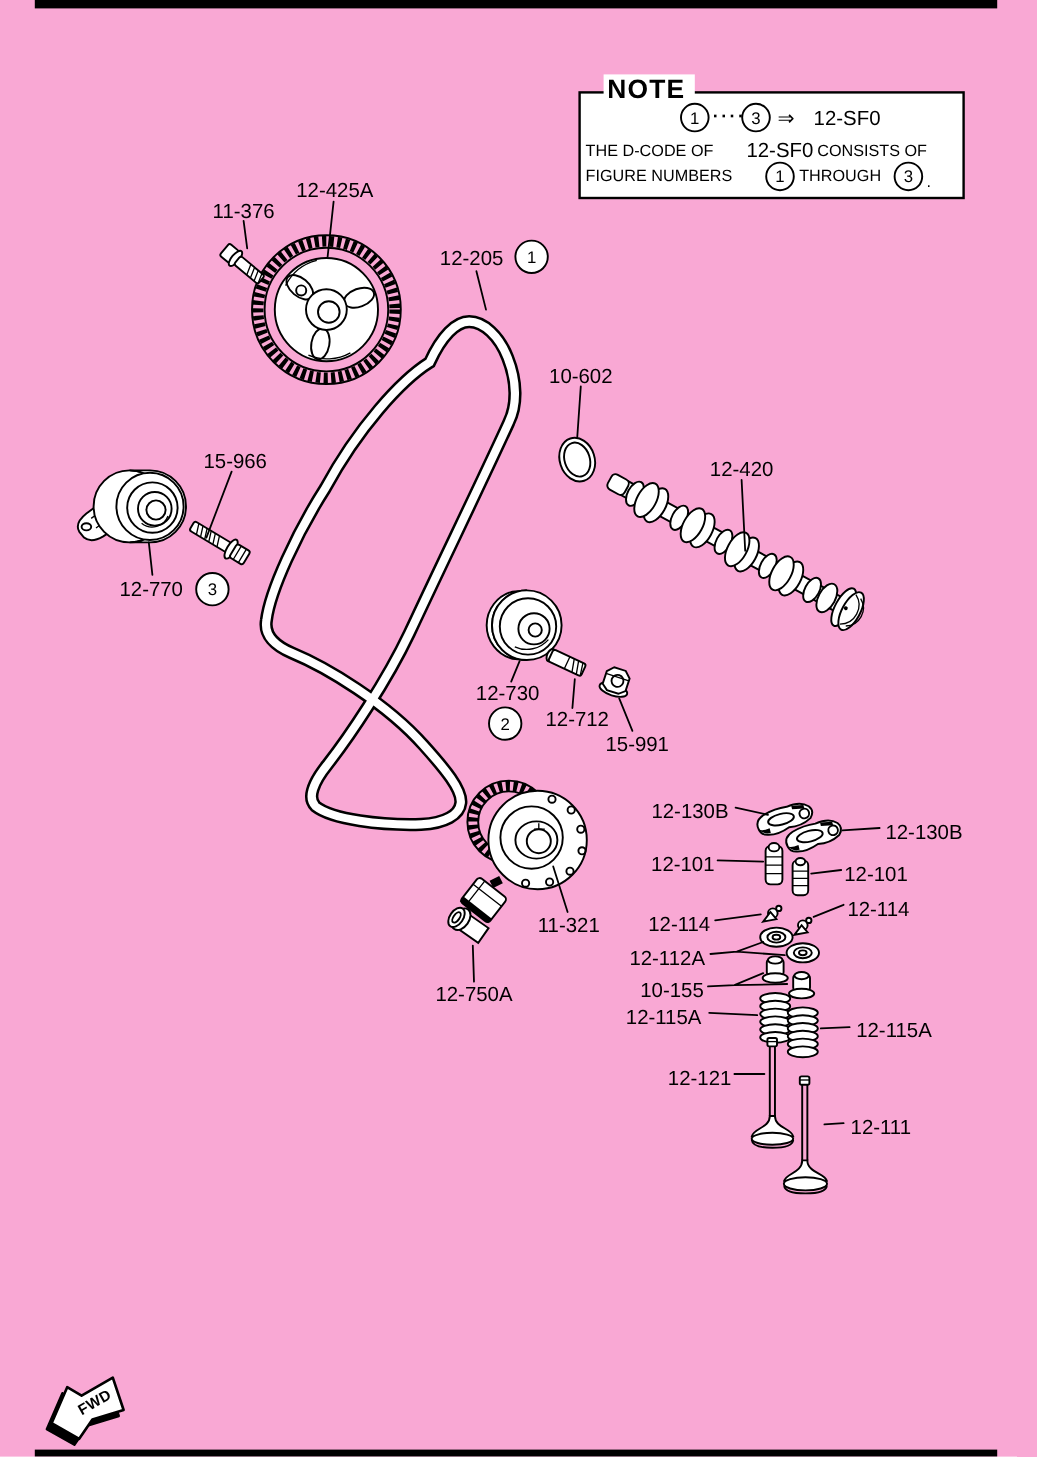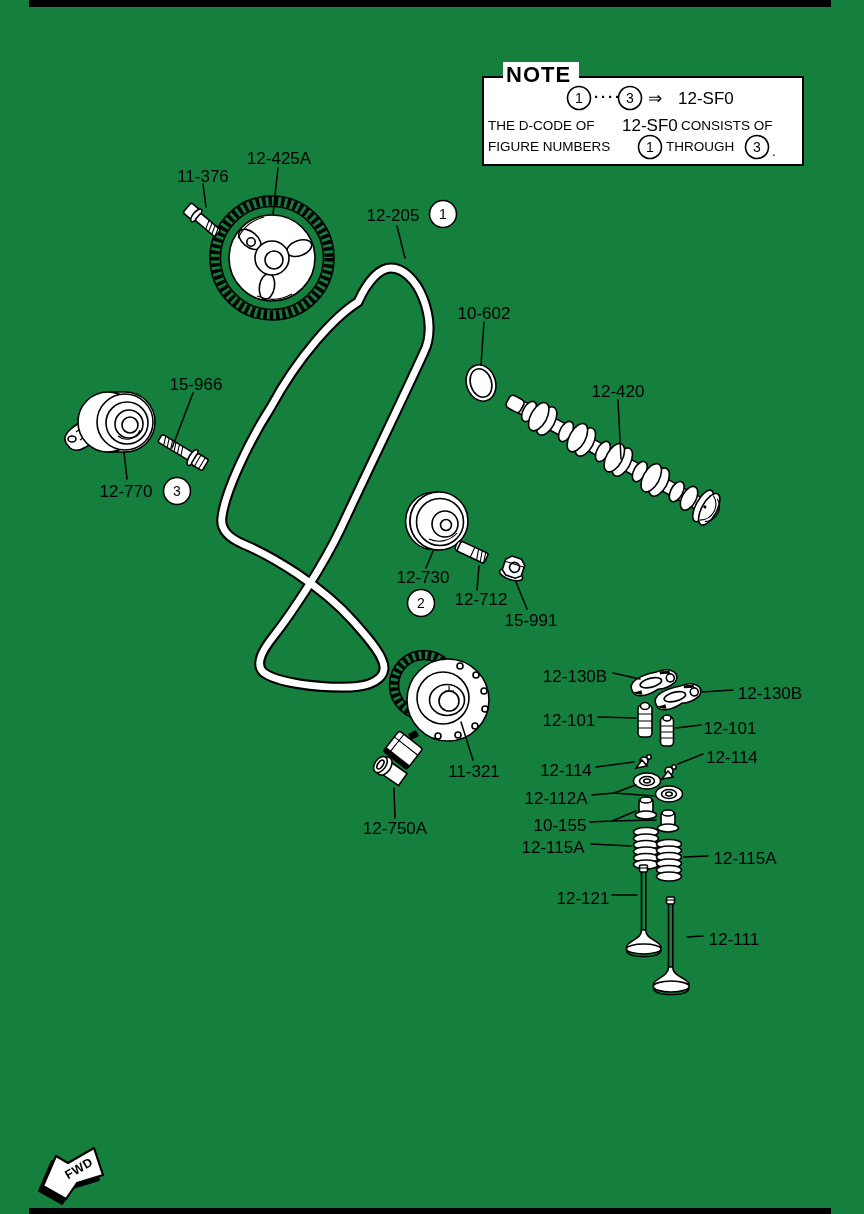--- a/index.html
+++ b/index.html
@@ -1,16 +1,16 @@
 <!DOCTYPE html>
 <html><head>
 <meta charset="utf-8">
 <style>
   html,body{margin:0;padding:0;background:#fff;}
-  #page{position:relative;width:864px;height:1214px;background:#15803d;overflow:hidden;
+  #page{position:relative;width:864px;height:1214px;background:#f9a8d4;overflow:hidden;
         font-family:"Liberation Sans", sans-serif;}
   svg{display:block}
   .ln   {fill:#fff;stroke:#000;stroke-width:1.6;}
   .lnf  {fill:none;stroke:#000;stroke-width:1.6;}
   .thin {fill:none;stroke:#000;stroke-width:1.1;}
   .dark {fill:#000;stroke:none;}
   .teeth{fill:none;stroke:#000;}
   .leader{fill:none;stroke:#000;stroke-width:1.5;stroke-linecap:round;}
   .belt-out{fill:none;stroke:#000;stroke-width:11;}
   .belt-in {fill:none;stroke:#fff;stroke-width:6.8;}

